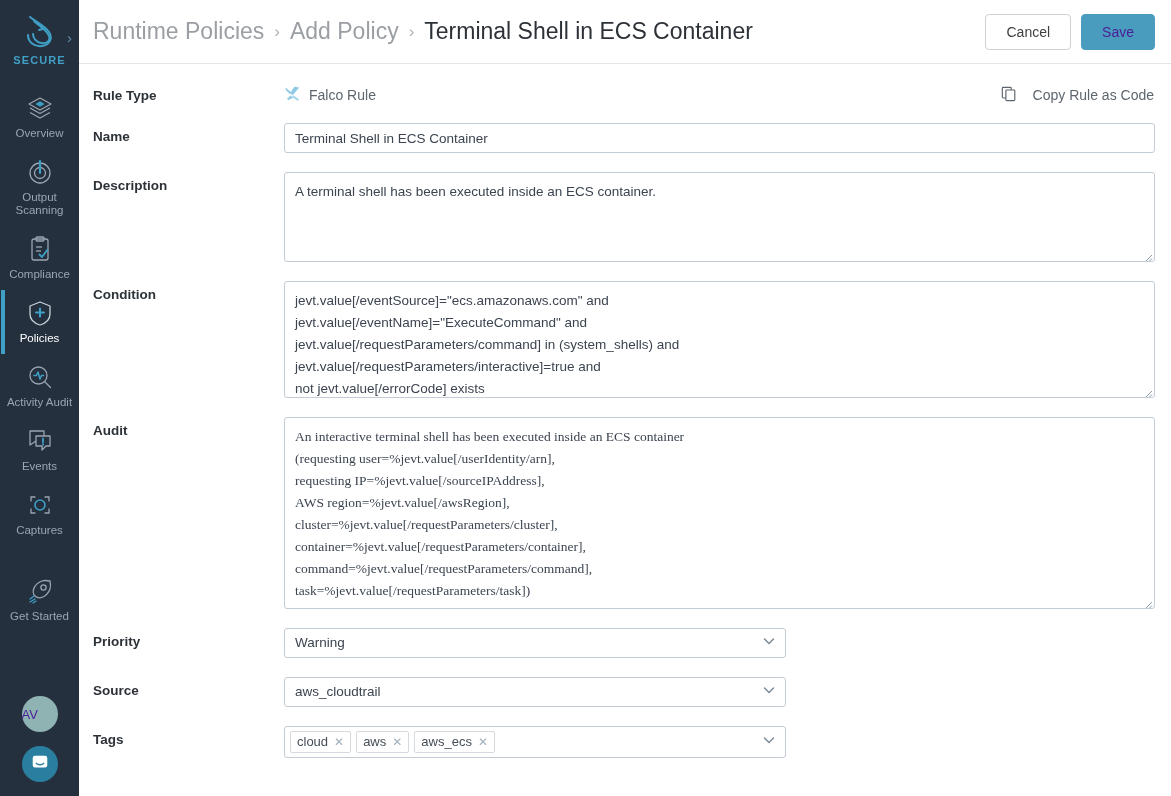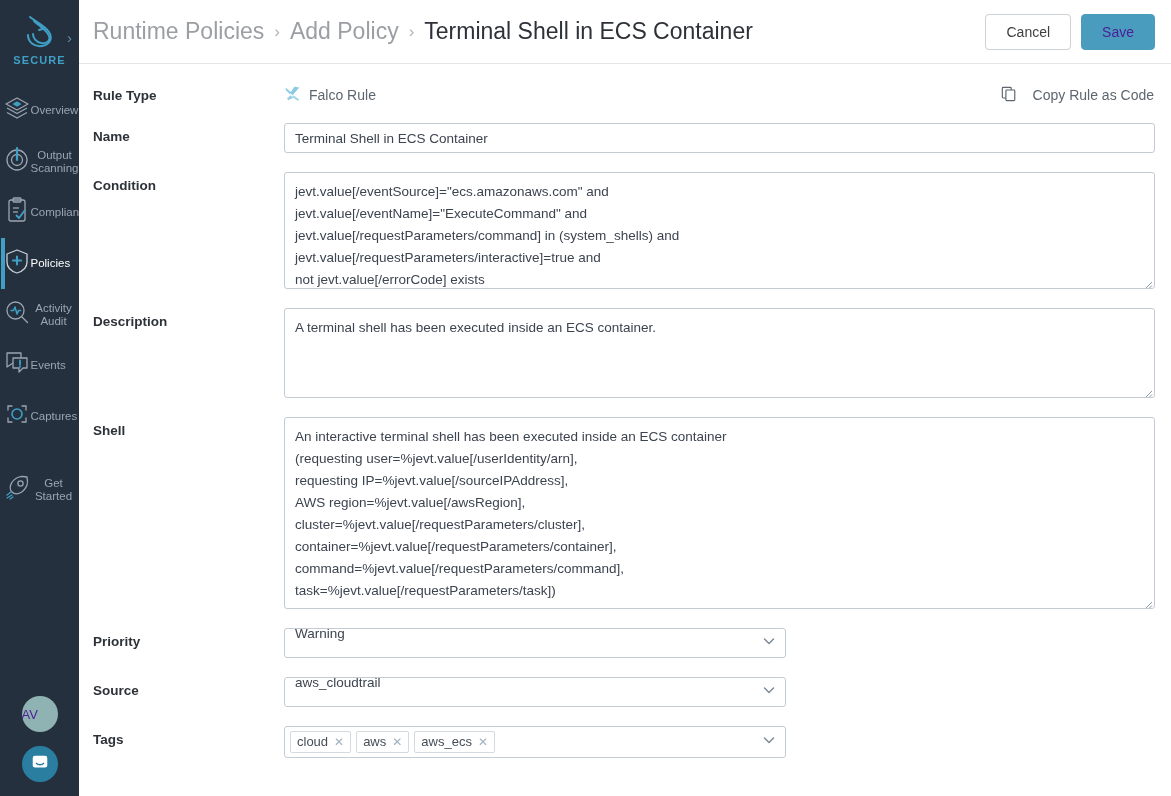--- a/index.html
+++ b/index.html
@@ -35,21 +35,21 @@
     color: #5c8fa8; font-size: 15px; line-height: 1;
   }
   .brand-text {
     color: #3f9fc4; font-size: 11px; font-weight: bold;
     letter-spacing: 1.1px; margin-top: 2px;
   }
   .nav { width: 79px; display: flex; flex-direction: column; align-items: center; }
   .nav-item {
     width: 78px;
     padding: 9px 2px 9px 2px;
-    display: flex; flex-direction: row;
+    display: flex; flex-direction: column;
     align-items: center; justify-content: flex-start;
     position: relative;
     cursor: pointer;
   }
   .nav-item .ico { width: 28px; height: 28px; display:block; margin-bottom: 5px; }
   .nav-label {
     color: #9aa5b1; font-size: 11.5px; line-height: 13px;
     text-align: center; max-width: 74px;
   }
   .nav-item.active .nav-label { color: #ffffff; }
@@ -133,22 +133,22 @@
     resize: none; line-height: 22px; overflow: hidden;
     display: block; white-space: pre;
   }
   .ta-wrap { position: relative; }
   .ta-handle {
     position: absolute; right: 2px; bottom: 2px;
     width: 12px; height: 12px; pointer-events: none;
   }
   .selwrap { position: relative; width: 502px; }
   .selectbox {
-    height: 30px; padding: 6px 32px 16px 10px;
-    display: flex; align-items: flex-end; cursor: pointer;
+    height: 30px; padding: 6px 32px 6px 10px;
+    display: flex; align-items: flex-start; cursor: pointer;
   }
   .caret {
     position: absolute; right: 10px; top: 50%;
     transform: translateY(-50%); pointer-events: none;
   }
   .tagsbox {
     min-height: 30px; padding: 4px 16px 4px 5px;
     display: flex; align-items: center; gap: 5px; flex-wrap: wrap;
   }
   .chip {
@@ -336,51 +336,51 @@
       </div>
 
       <div class="row field-row">
         <div class="row-label">Name</div>
         <div class="row-field">
           <input class="txt" type="text" value="Terminal Shell in ECS Container" style="">
         </div>
       </div>
 
       <div class="row field-row">
+        <div class="row-label">Description</div>
+        <div class="row-field ta-wrap">
+          <textarea class="txt" rows="4" style="height: 90px;" placeholder="Description">A terminal shell has been executed inside an ECS container.</textarea>
+          <span class="ta-handle">
+            <svg viewBox="0 0 12 12" width="12" height="12" stroke="#8d9ba8" stroke-width="1">
+              <path d="M11 5 L5 11 M11 8.5 L8.5 11"></path>
+            </svg>
+          </span>
+        </div>
+      </div>
+
+      <div class="row field-row">
         <div class="row-label">Condition</div>
         <div class="row-field ta-wrap">
           <textarea class="txt" rows="5" style="height: 117px;" placeholder="Condition">jevt.value[/eventSource]="ecs.amazonaws.com" and
 jevt.value[/eventName]="ExecuteCommand" and
 jevt.value[/requestParameters/command] in (system_shells) and
 jevt.value[/requestParameters/interactive]=true and
 not jevt.value[/errorCode] exists</textarea>
           <span class="ta-handle">
             <svg viewBox="0 0 12 12" width="12" height="12" stroke="#8d9ba8" stroke-width="1">
               <path d="M11 5 L5 11 M11 8.5 L8.5 11"></path>
             </svg>
           </span>
         </div>
       </div>
 
       <div class="row field-row">
-        <div class="row-label">Description</div>
+        <div class="row-label">Audit</div>
         <div class="row-field ta-wrap">
-          <textarea class="txt" rows="4" style="height: 90px;" placeholder="Description">A terminal shell has been executed inside an ECS container.</textarea>
-          <span class="ta-handle">
-            <svg viewBox="0 0 12 12" width="12" height="12" stroke="#8d9ba8" stroke-width="1">
-              <path d="M11 5 L5 11 M11 8.5 L8.5 11"></path>
-            </svg>
-          </span>
-        </div>
-      </div>
-
-      <div class="row field-row">
-        <div class="row-label">Shell</div>
-        <div class="row-field ta-wrap">
-          <textarea class="txt" rows="8" style="height: 192px;" placeholder="Output">An interactive terminal shell has been executed inside an ECS container
+          <textarea class="txt" rows="8" style="height: 192px; font-family: Liberation Serif, serif;" placeholder="Output">An interactive terminal shell has been executed inside an ECS container
 (requesting user=%jevt.value[/userIdentity/arn],
 requesting IP=%jevt.value[/sourceIPAddress],
 AWS region=%jevt.value[/awsRegion],
 cluster=%jevt.value[/requestParameters/cluster],
 container=%jevt.value[/requestParameters/container],
 command=%jevt.value[/requestParameters/command],
 task=%jevt.value[/requestParameters/task])</textarea>
           <span class="ta-handle">
             <svg viewBox="0 0 12 12" width="12" height="12" stroke="#8d9ba8" stroke-width="1">
               <path d="M11 5 L5 11 M11 8.5 L8.5 11"></path>

